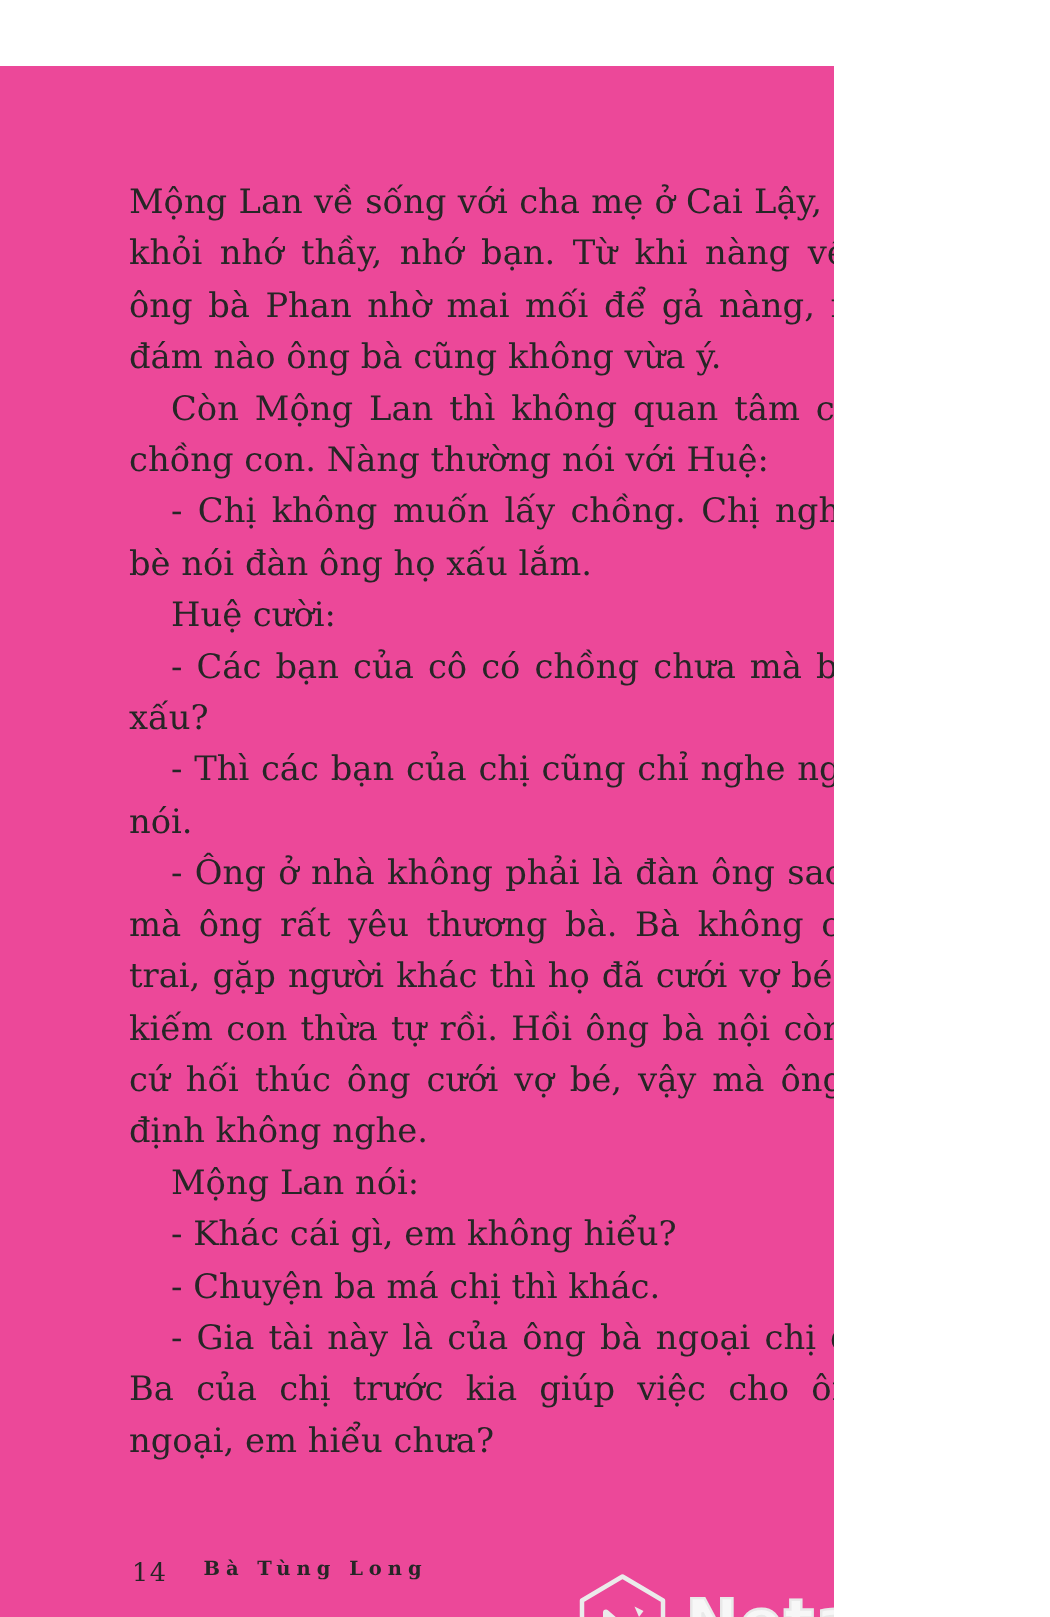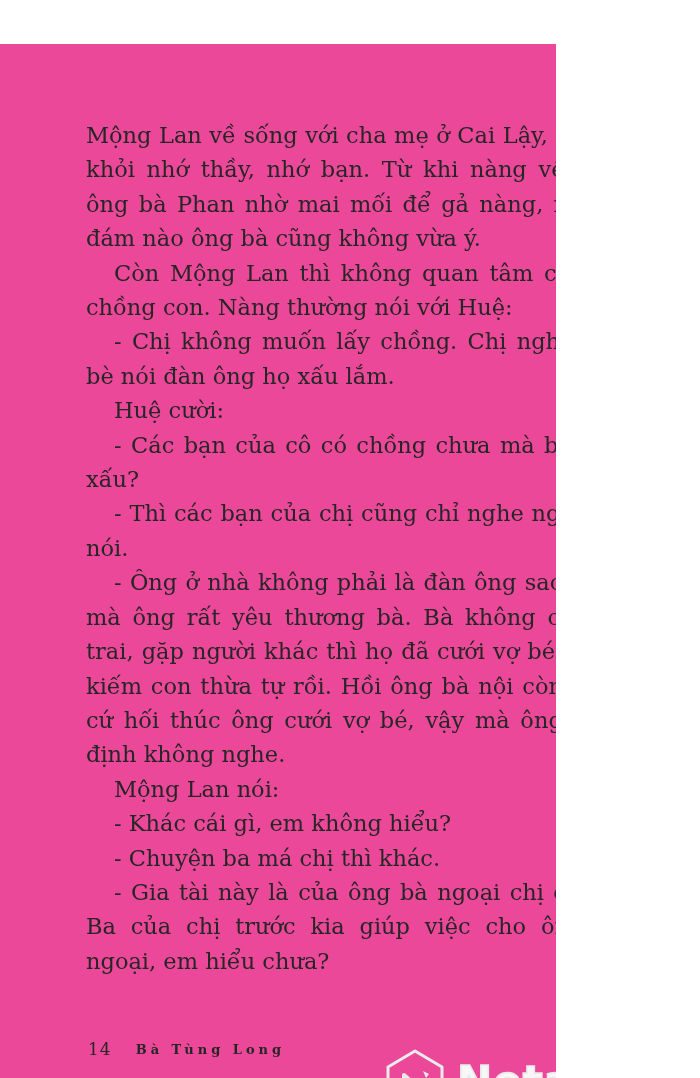--- a/index.html
+++ b/index.html
@@ -22,21 +22,21 @@
     line-height: 34.4px;
     text-align: justify;
   }
   .para { margin: 0; }
   .para.indent { text-indent: 28px; }
   .footer {
     position: absolute;
     left: 88px;
     top: 995px;
     display: flex;
-    align-items: center;
+    align-items: flex-start;
   }
   .page-num {
     font-size: 17px;
     letter-spacing: 1px;
   }
   .running-title {
     margin-left: 24px;
     font-weight: bold;
     font-size: 13px;
     letter-spacing: 4px;

